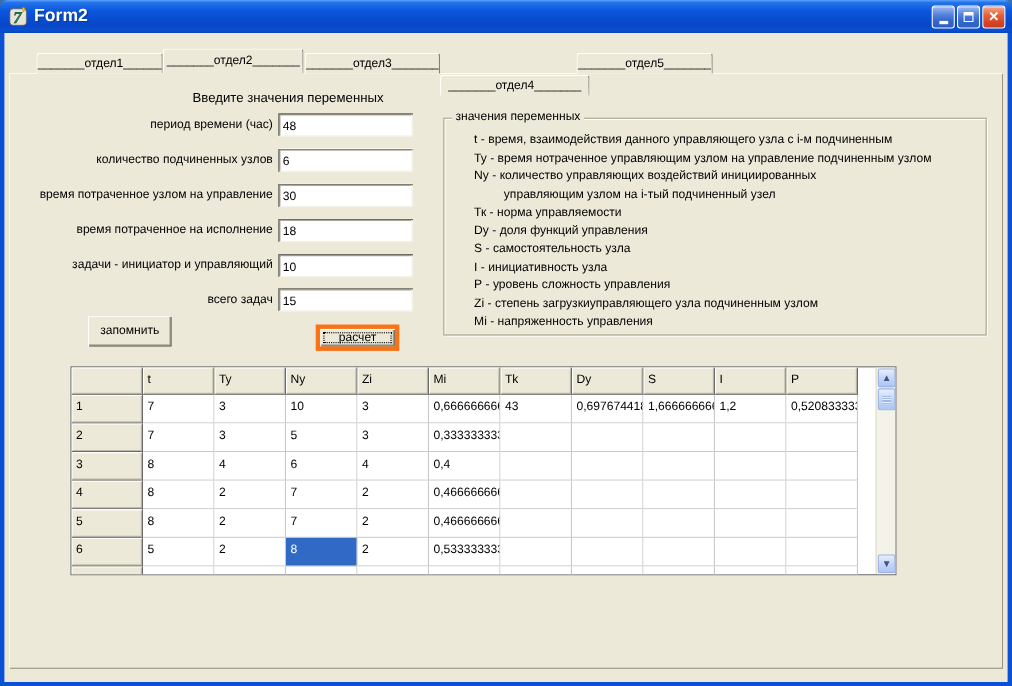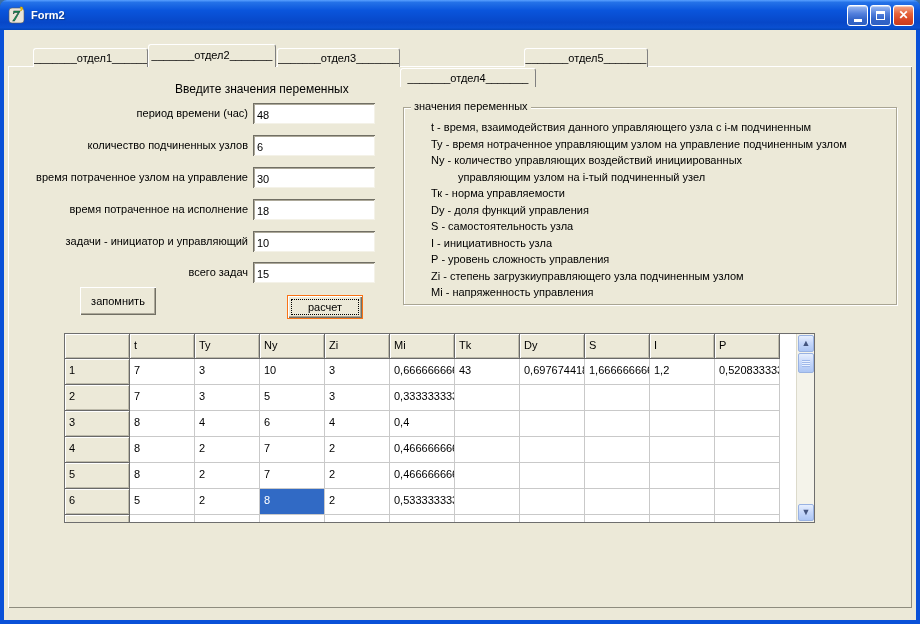--- a/index.html
+++ b/index.html
@@ -9,21 +9,21 @@
   #stage { position:absolute; top:0; left:0; width:920px; height:624px; }
 
   
   .window { position:absolute; inset:0; background:#0A51D8; border-radius:8px 8px 0 0; }
   .titlebar {
     position:absolute; top:0; left:0; right:0; height:30px;
     background:linear-gradient(180deg,#5AA1FF 0%,#2472E8 8%,#0A55DC 35%,#0747C8 75%,#0A4FD0 92%,#0345B8 100%);
     border-radius:7px 7px 0 0; display:flex; align-items:center; padding:0 6px;
   }
   .app-icon { width:18px; height:18px; margin:0 5px 0 2px; position:relative; }
-  .title-text { color:#fff; font-weight:bold; font-size:11px; text-shadow:1px 1px 1px #0b3a8c; flex:1; }
+  .title-text { color:#fff; font-weight:bold; font-size:16px; text-shadow:1px 1px 1px #0b3a8c; flex:1; }
   .winbtns { display:flex; gap:2px; }
   .winbtn {
     width:21px; height:21px; border-radius:3px; border:1px solid #fff;
     background:linear-gradient(180deg,#9DBBF1 0%,#5380DD 40%,#3465C8 70%,#2E60C4 100%);
     box-shadow:inset 0 1px 0 rgba(255,255,255,.45);
     display:flex; align-items:center; justify-content:center; cursor:pointer;
   }
   .winbtn.close { background:linear-gradient(180deg,#F5A98C 0%,#E5633A 40%,#D64424 75%,#C83C1E 100%); }
   .glyph-min { width:8px; height:3px; background:#fff; margin-top:10px; }
   .glyph-max { width:9px; height:9px; border:1px solid #fff; border-top:3px solid #fff; }
@@ -58,21 +58,21 @@
     background:#fff; border:none; font-family:"Liberation Sans",sans-serif; font-size:11px; padding:2px 0 0 4px;
     box-shadow:inset 1px 1px 0 #716F64, inset -1px -1px 0 #F4F2E8, inset 2px 2px 0 #ACA899;
     outline:none;
   }
   .btn {
     position:absolute; z-index:4; background:#ECE9D8; text-align:center; cursor:pointer;
     box-shadow:inset 1px 1px 0 #FFFFFF, inset -1px -1px 0 #716F64, inset -2px -2px 0 #ACA899;
     font-size:11px; display:flex; align-items:center; justify-content:center;
   }
   .btn.remember { left:80px; top:287px; width:76px; height:28px; }
-  .btn.calc { left:287px; top:295px; width:76px; height:24px; border:1px solid #f97316; }
+  .btn.calc { left:287px; top:295px; width:76px; height:24px; border:4px solid #f97316; }
   .focus-inner { position:absolute; inset:3px; border:1px dotted #000; pointer-events:none; }
 
   
   .groupbox {
     position:absolute; left:403px; top:107px; width:494px; height:198px; z-index:4;
     border:1px solid #A9A593; box-shadow:inset 1px 1px 0 #FFFFFF, 1px 1px 0 #FFFFFF;
   }
   .groupbox .gb-title { position:absolute; top:-8px; left:7px; background:#ECE9D8; padding:0 3px;text-align:center; }
   .gb-lines { position:absolute; left:27px; top:11px; right:6px; }
   .gb-line { line-height:16.5px; white-space:nowrap; }

